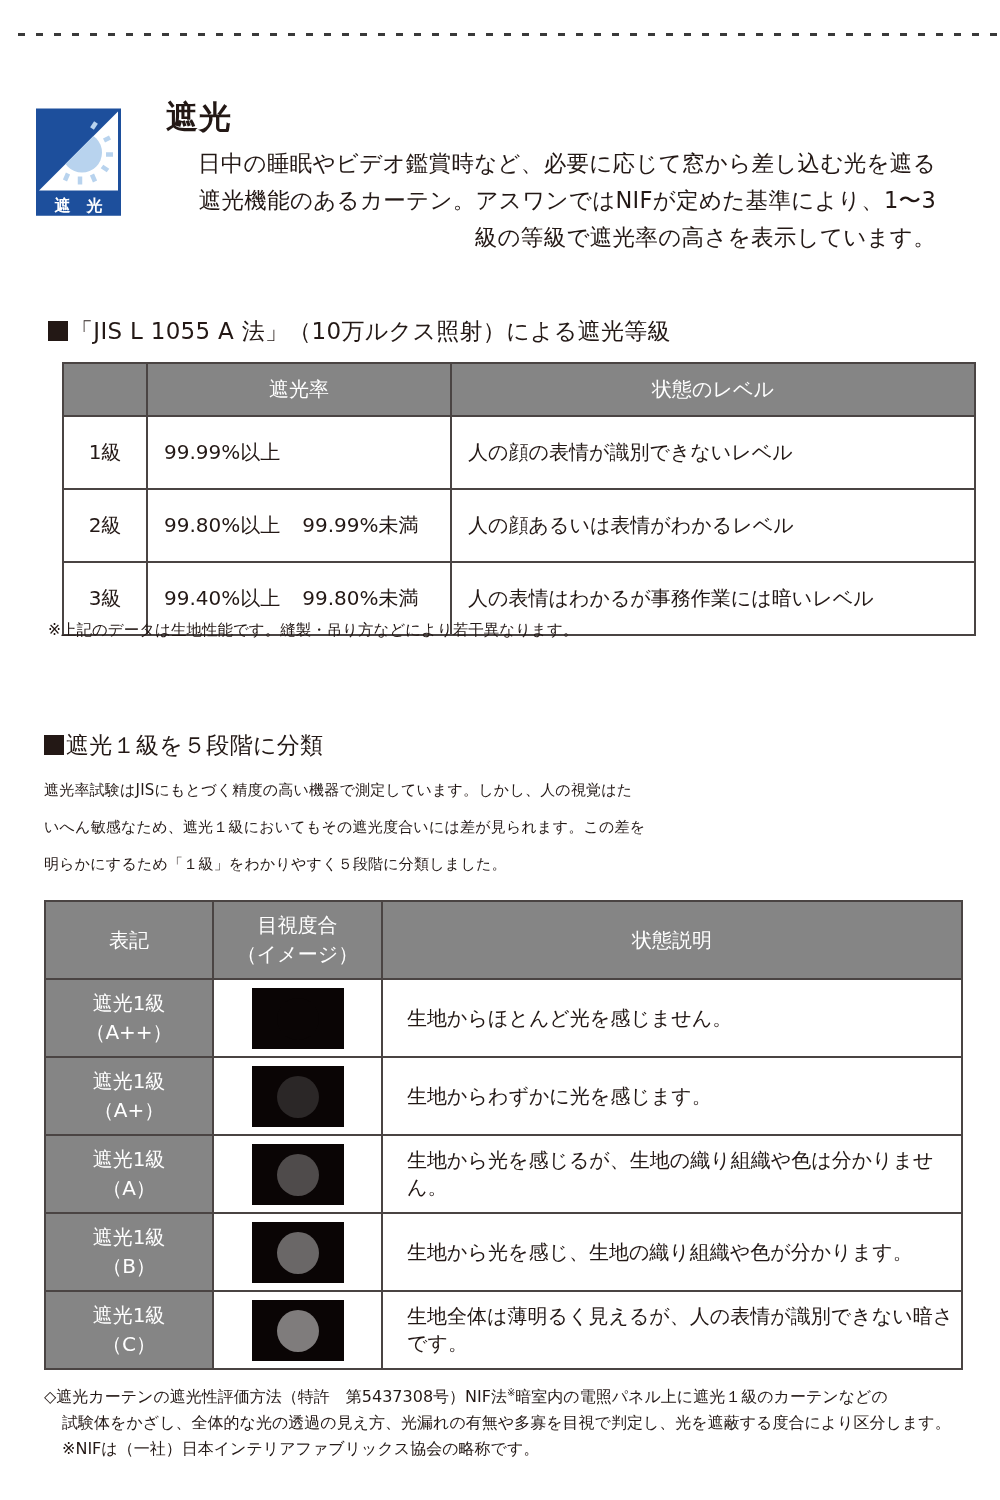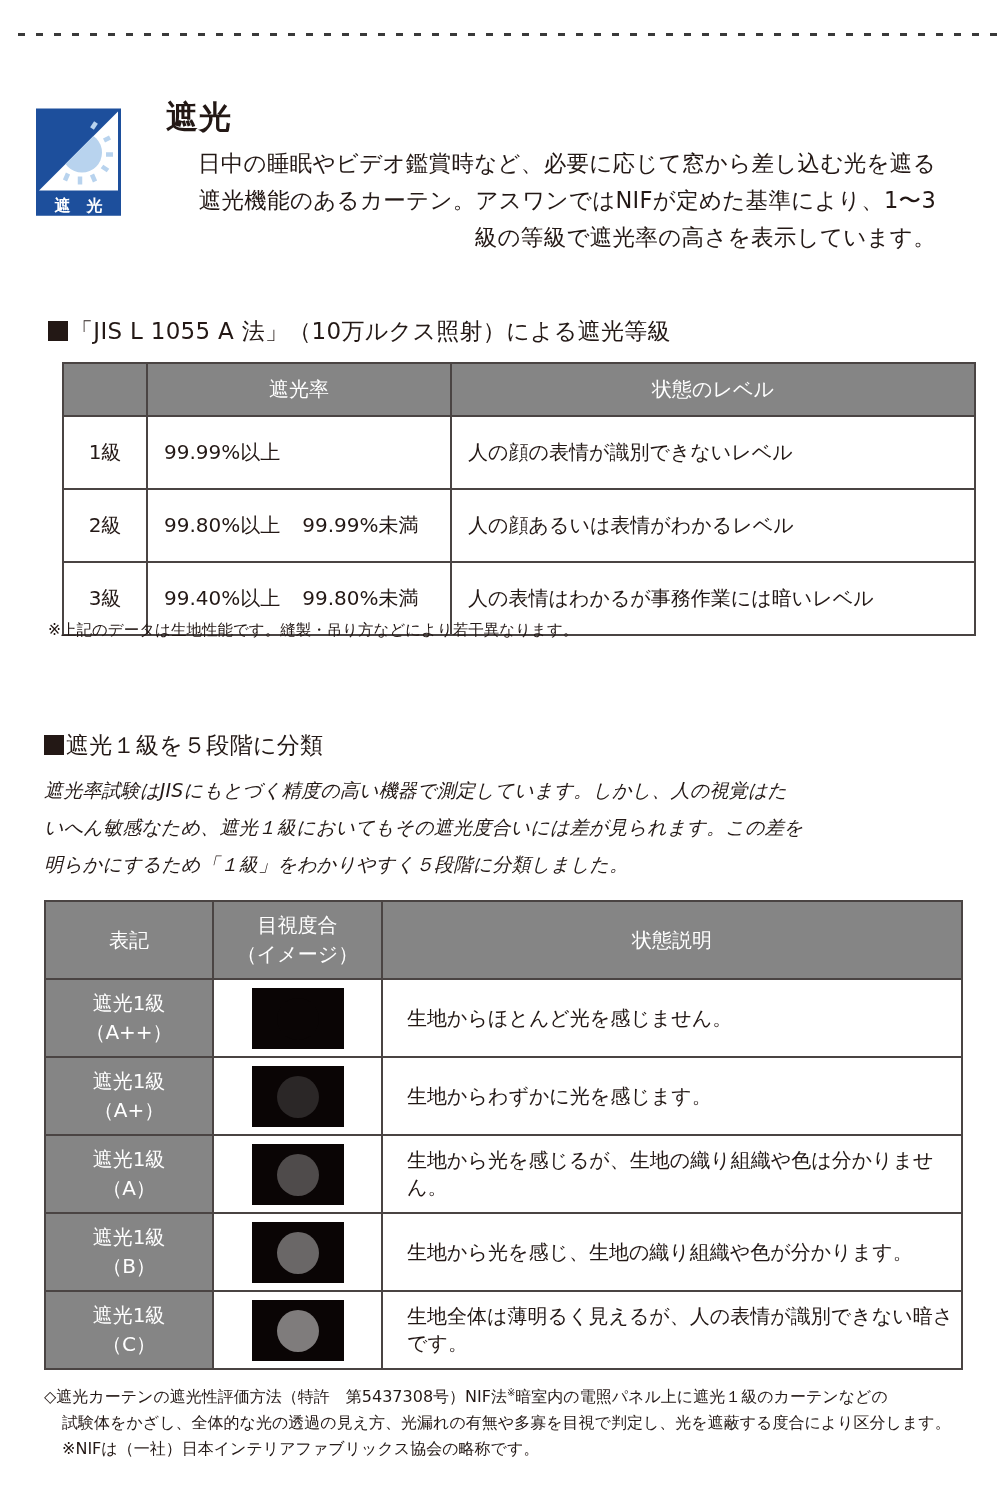--- a/index.html
+++ b/index.html
@@ -31,21 +31,21 @@
   .t1 th { background: #858585; color: #ffffff; font-weight: normal; font-size: 20px; height: 53px; }
   .t1 td { font-size: 20px; height: 73px; color: #231815; }
   .t1 td.grade { text-align: center; }
   .t1 td.rate, .t1 td.level { padding-left: 16px; }
   .t1 .rate span + span { margin-left: 22px; }
 
   .note1 { position: absolute; left: 48px; top: 620px; font-size: 15.5px; }
 
   .para2 {
     position: absolute; left: 44px; top: 772px; width: 925px;
-    font-size: 19px; line-height: 37px; letter-spacing: 0.2px; font-style: italic;
+    font-size: 15px; line-height: 37px; letter-spacing: 0.2px;
   }
 
   
   .t2 { left: 44px; top: 900px; width: 917px; }
   .t2 th { background: #858585; color: #ffffff; font-weight: normal; font-size: 20px; height: 78px; line-height: 29px; }
   .t2 td { height: 78px; font-size: 20px; }
   .t2 td.label { background: #858585; color: #ffffff; text-align: center; line-height: 29px; }
   .t2 td.visual { text-align: center; }
   .t2 td.desc { padding-left: 24px; color: #231815; }
   .swatch { display: inline-block; width: 92px; height: 61px; background: #0a0505; position: relative; vertical-align: middle; }

